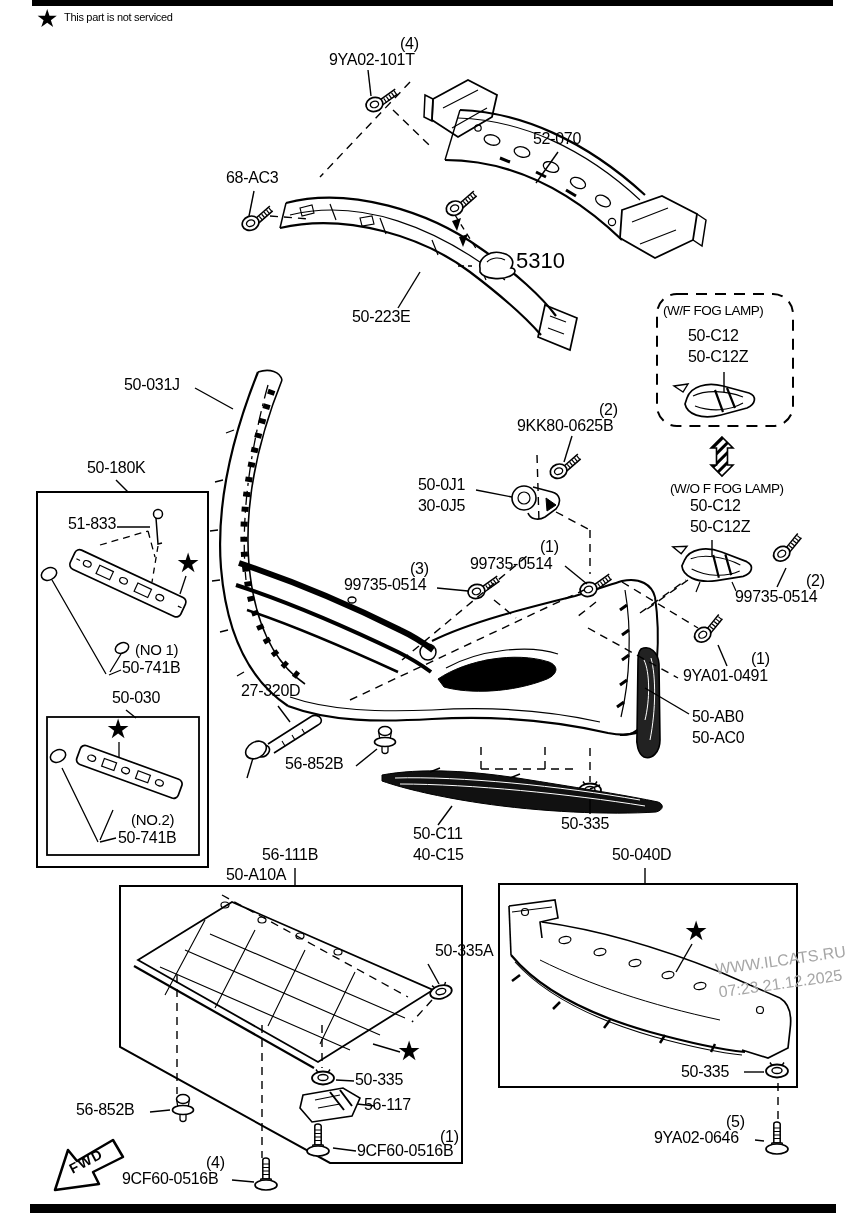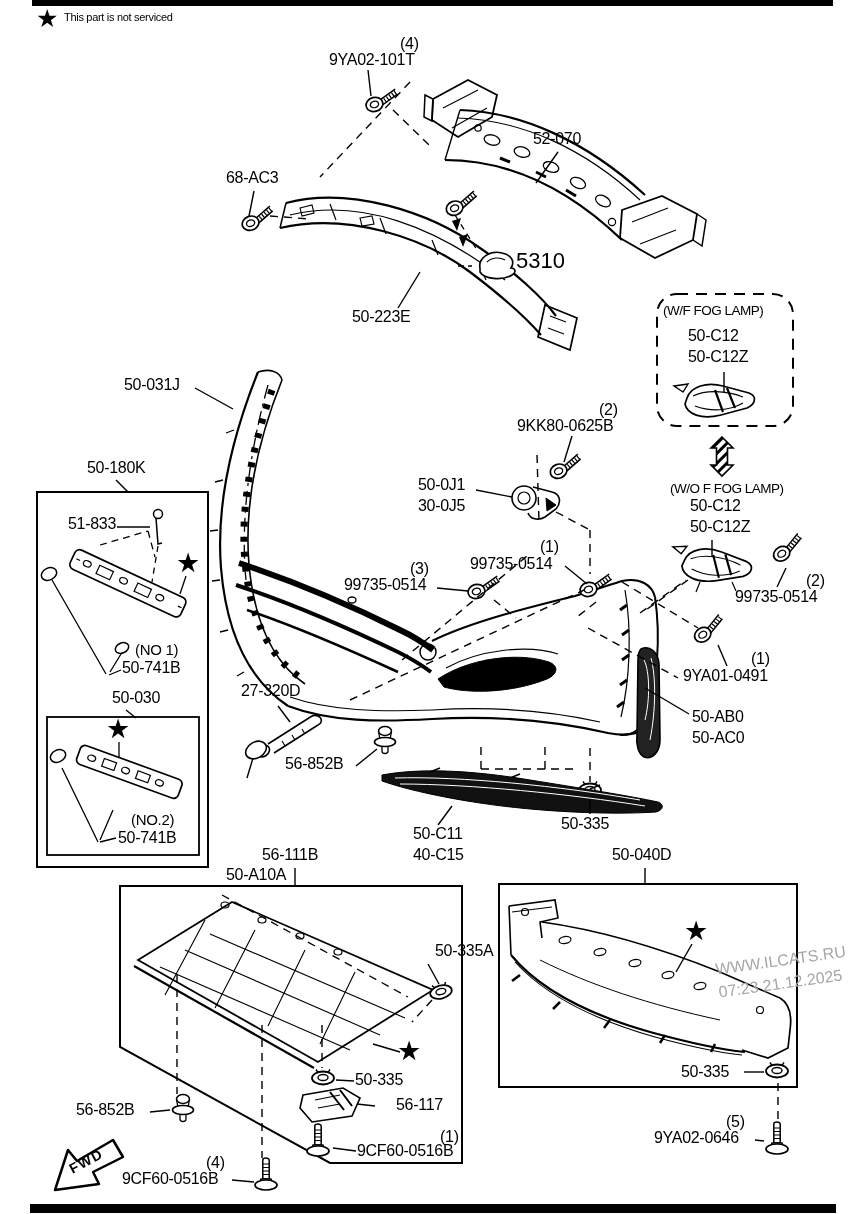--- a/index.html
+++ b/index.html
@@ -359,21 +359,21 @@
   <div class="lbl" style="left:561px;top:816px;">50-335</div>
 
   <div class="lbl qty" style="left:751px;top:651px;">(1)</div>
   <div class="lbl" style="left:683px;top:668px;">9YA01-0491</div>
   <div class="lbl" style="left:692px;top:709px;">50-AB0</div>
   <div class="lbl" style="left:692px;top:730px;">50-AC0</div>
 
   <div class="lbl" style="left:262px;top:847px;">56-111B</div>
   <div class="lbl" style="left:391px;top:943px;margin-left:44px;">50-335A</div>
   <div class="lbl" style="left:355px;top:1072px;">50-335</div>
-  <div class="lbl" style="left:396px;top:1097px;">56-117</div>
+  <div class="lbl" style="left:364px;top:1097px;">56-117</div>
   <div class="lbl qty" style="left:440px;top:1129px;">(1)</div>
   <div class="lbl" style="left:357px;top:1143px;">9CF60-0516B</div>
   <div class="lbl" style="left:76px;top:1102px;">56-852B</div>
   <div class="lbl qty" style="left:206px;top:1155px;">(4)</div>
   <div class="lbl" style="left:122px;top:1171px;">9CF60-0516B</div>
 
   <div class="lbl" style="left:612px;top:847px;">50-040D</div>
   <div class="lbl" style="left:681px;top:1064px;">50-335</div>
   <div class="lbl qty" style="left:726px;top:1114px;">(5)</div>
   <div class="lbl" style="left:654px;top:1130px;">9YA02-0646</div>

